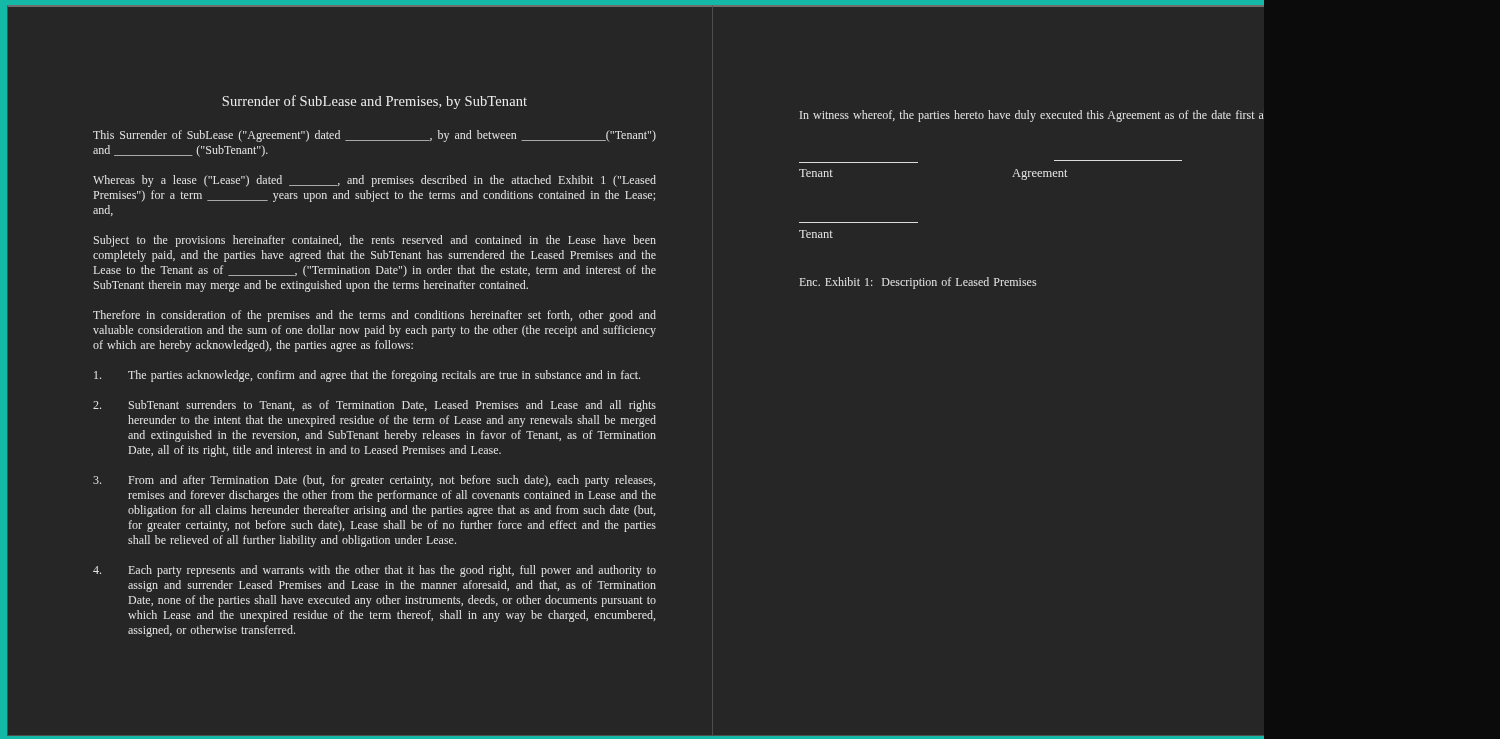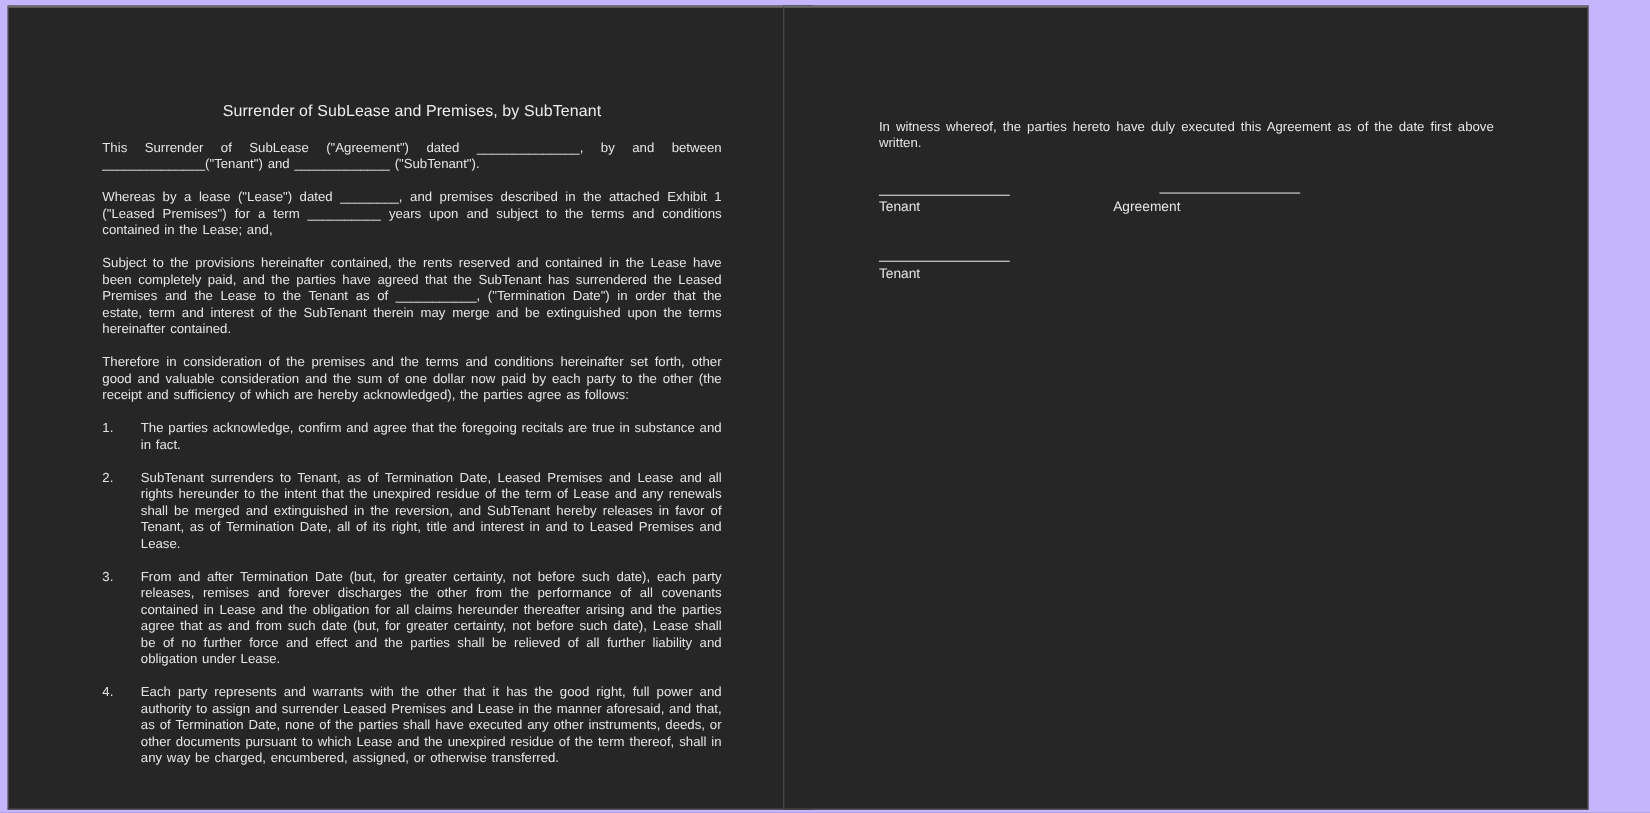--- a/index.html
+++ b/index.html
@@ -3,24 +3,25 @@
 <meta charset="utf-8">
 <style>
   * { box-sizing: border-box; }
   html, body {
     margin: 0; padding: 0;
     background: #0b0b0b;
     font-family: "Liberation Sans", "DejaVu Sans", sans-serif;
   }
   .canvas {
     position: relative;
-    width: 1500px;
+    width: 1264px;
     height: 739px;
-    background: #c4b5fd;
+    background: #14b8a6;
     overflow: hidden;
+    font-family: Liberation Serif, serif;
   }
   .page {
     position: absolute;
     top: 5px;
     width: 732px;
     height: 731px;
     background: #262626;
     border: 1px solid #4d4d4d;
     border-top: 2px solid #6e6e6e;
     overflow: hidden;
@@ -122,15 +123,16 @@
       <div class="sig-line line-tenant"></div>
       <div class="sig-label label-tenant">Tenant</div>
 
       <div class="sig-line line-subtenant"></div>
       <div class="sig-label label-subtenant">Agreement</div>
 
       <div class="sig-line line-witness"></div>
       <div class="sig-label label-witness">Tenant</div>
     </div>
 
+    <p class="para enc">Enc. Exhibit 1:  Description of Leased Premises</p>
   </div>
 
 </div>
 
 </body></html>

